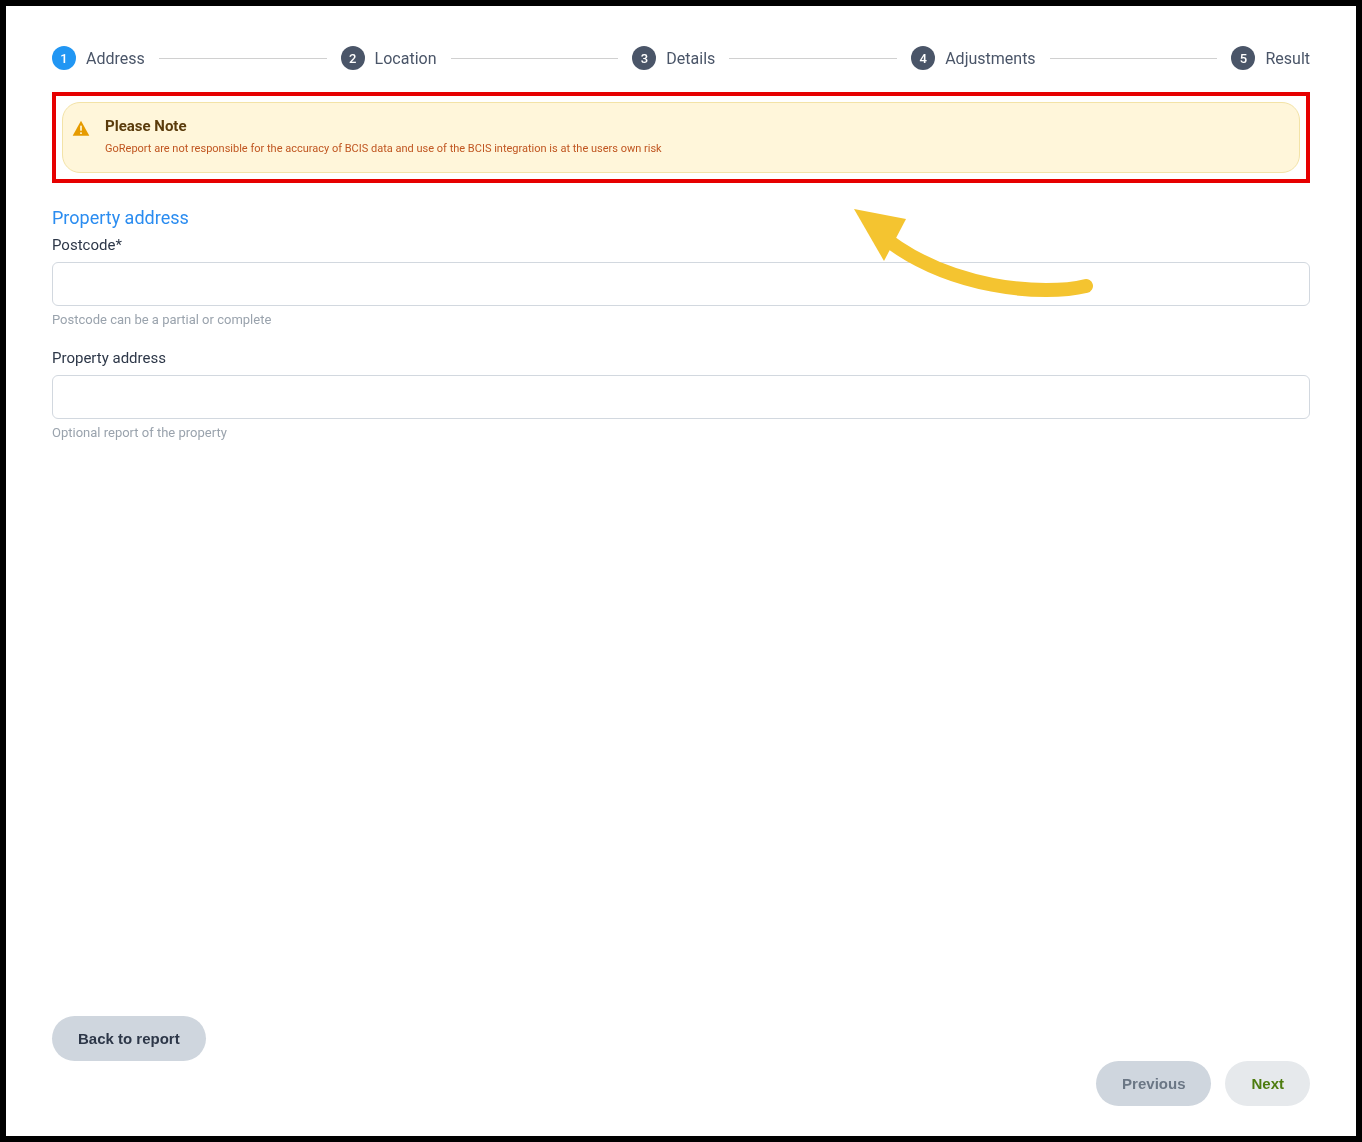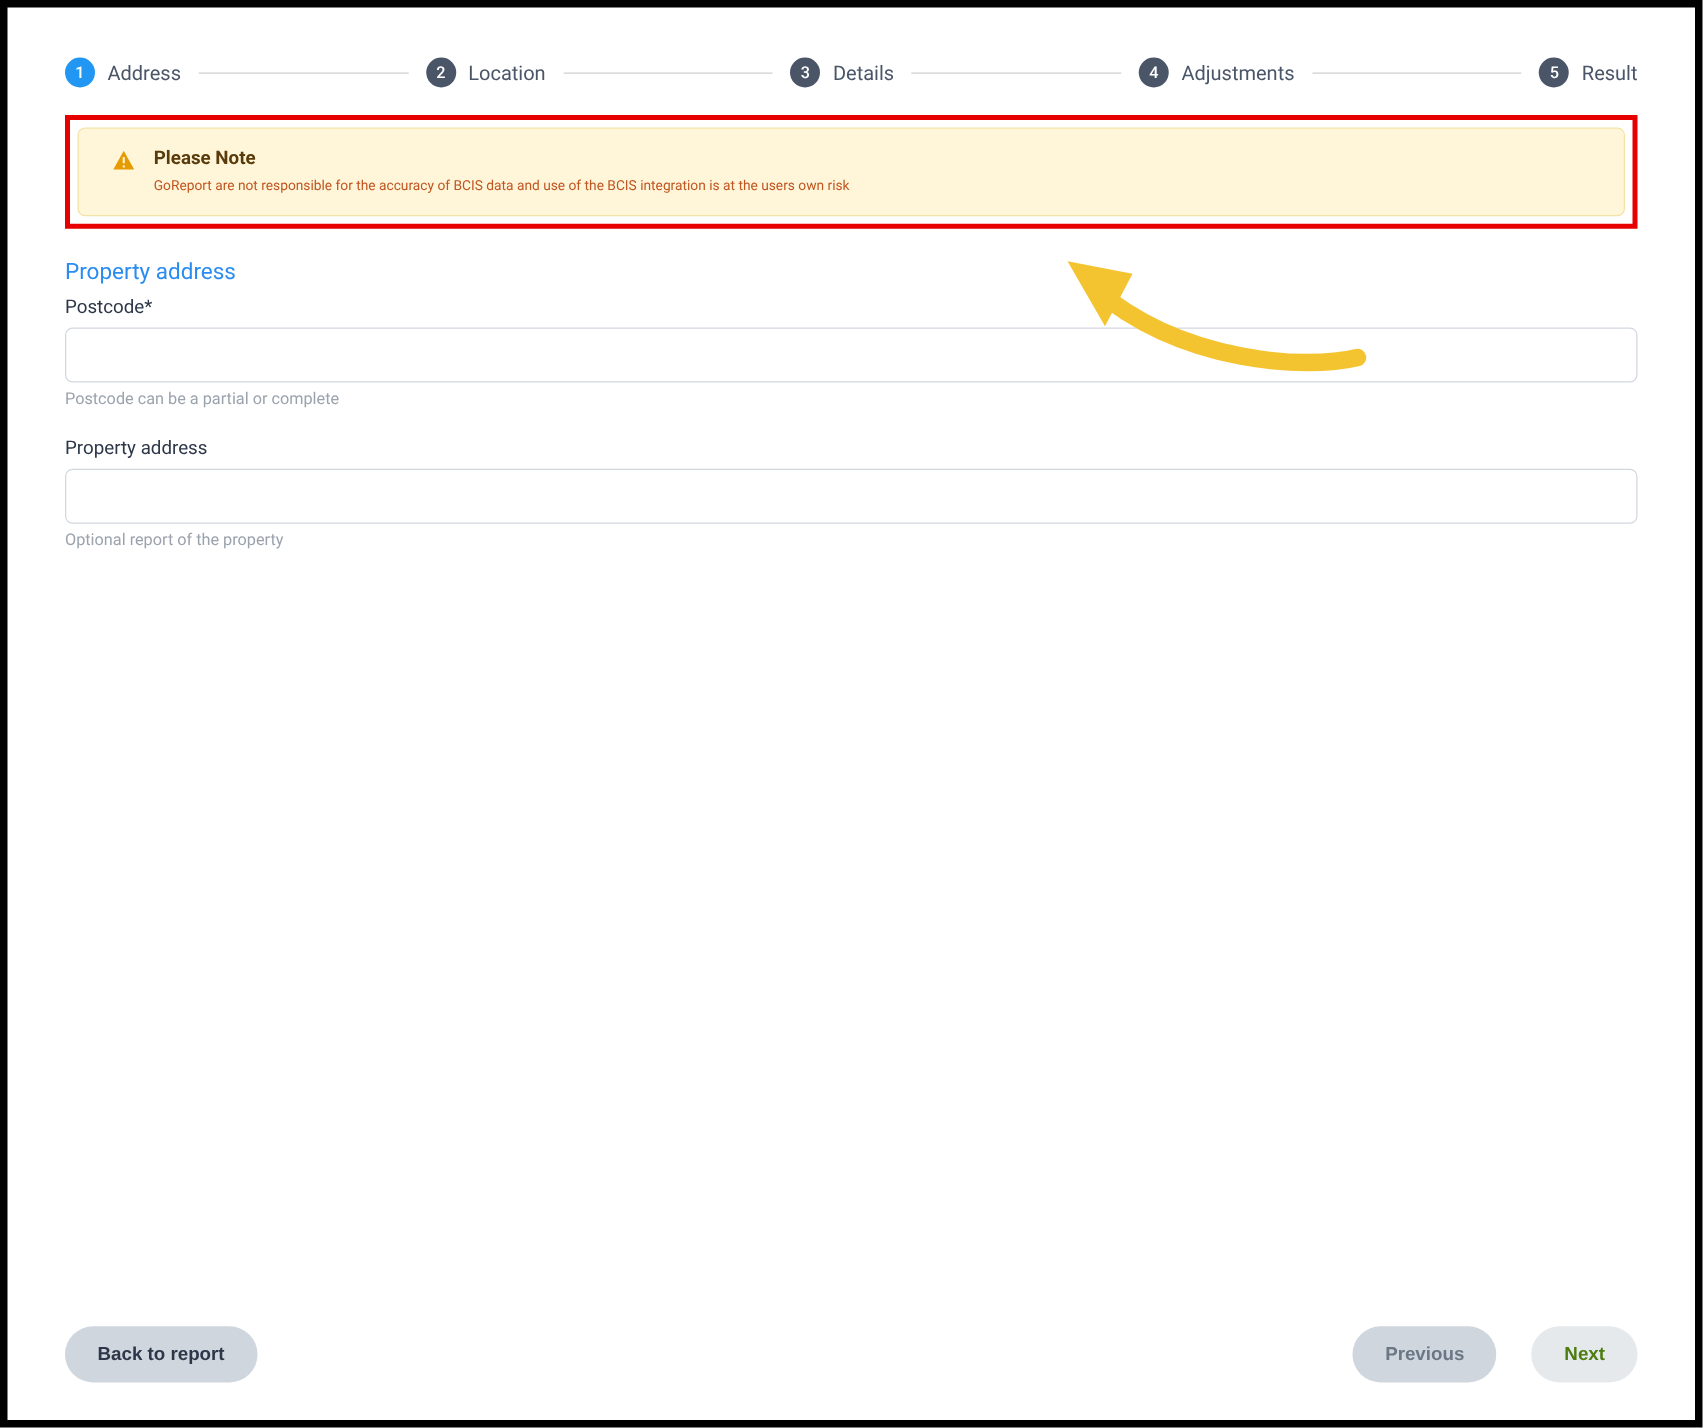--- a/index.html
+++ b/index.html
@@ -58,22 +58,22 @@
   }
   
   .alert-highlight {
     border: 4px solid #e60000;
     padding: 6px;
     margin-bottom: 24px;
   }
   .alert {
     background: #fff6da;
     border: 1px solid #f3e3a7;
-    border-radius: 6px;
-    padding: 14px 18px 16px 26px;
+    border-radius: 18px;
+    padding: 14px 18px 16px 8px;
     display: flex;
     align-items: flex-start;
   }
   .alert-icon {
     width: 20px;
     height: 20px;
     color: #d98200;
     flex: 0 0 auto;
     margin-top: 2px;
   }
@@ -129,37 +129,38 @@
     width: 260px;
     height: 110px;
     pointer-events: none;
   }
   
   .footer {
     margin-top: auto;
     display: flex;
     align-items: flex-start;
     padding-top: 20px;
+    flex-direction: column;
   }
   .btn {
     border: none;
     border-radius: 24px;
     padding: 14px 26px;
     font-size: 15px;
     font-weight: 600;
     cursor: pointer;
   }
   .btn-back {
     background: #cfd6de;
     color: #2d3748;
   }
   .footer-right {
     margin-left: auto;
     display: flex;
-    gap: 28px;
+    gap: 14px;
   }
   .btn-prev {
     background: #cfd6de;
     color: #6b7785;
   }
   .btn-next {
     background: #e6e9ec;
     color: #4d7c0f;
   }
 </style>

